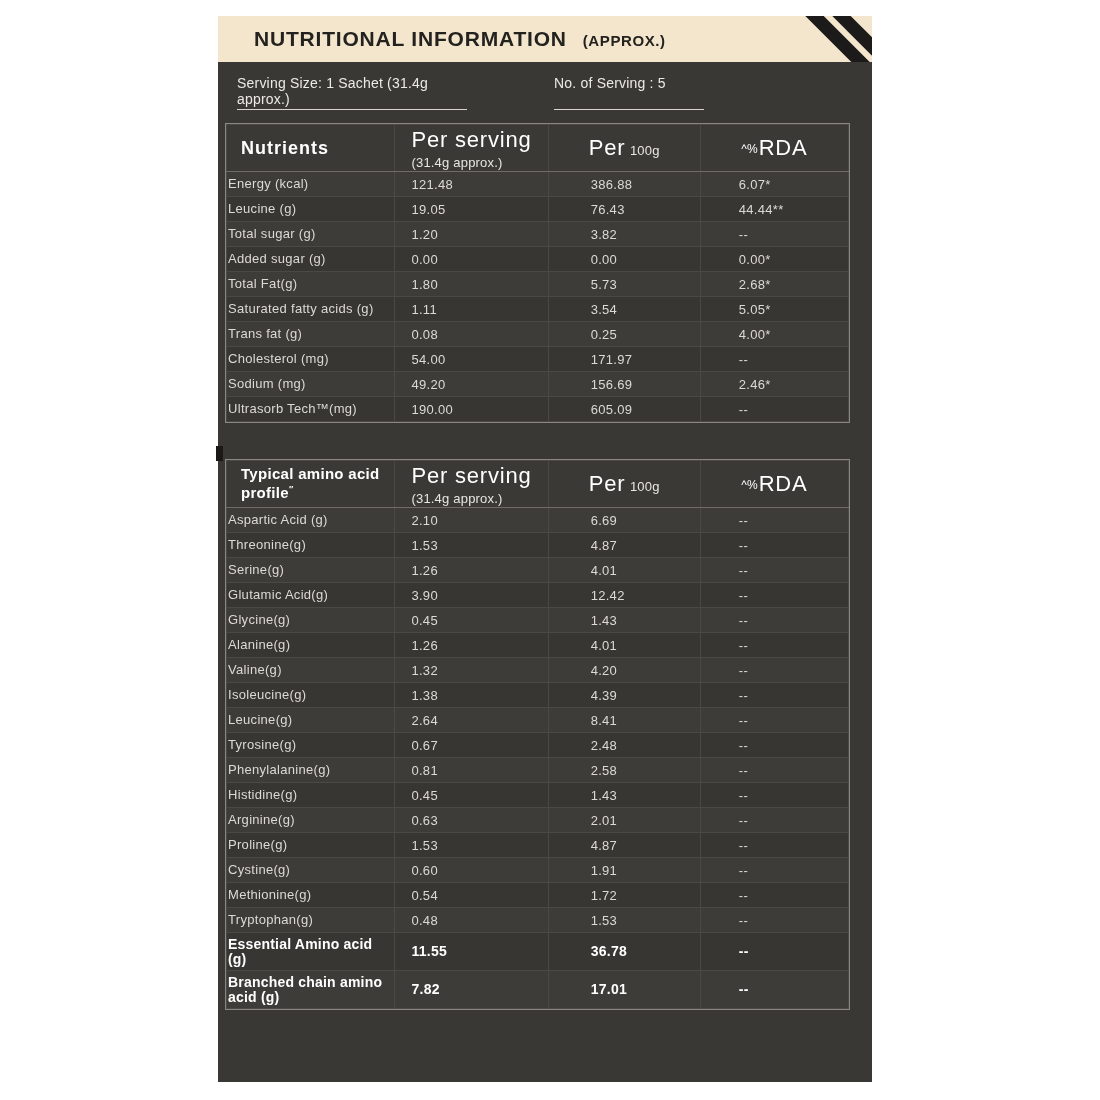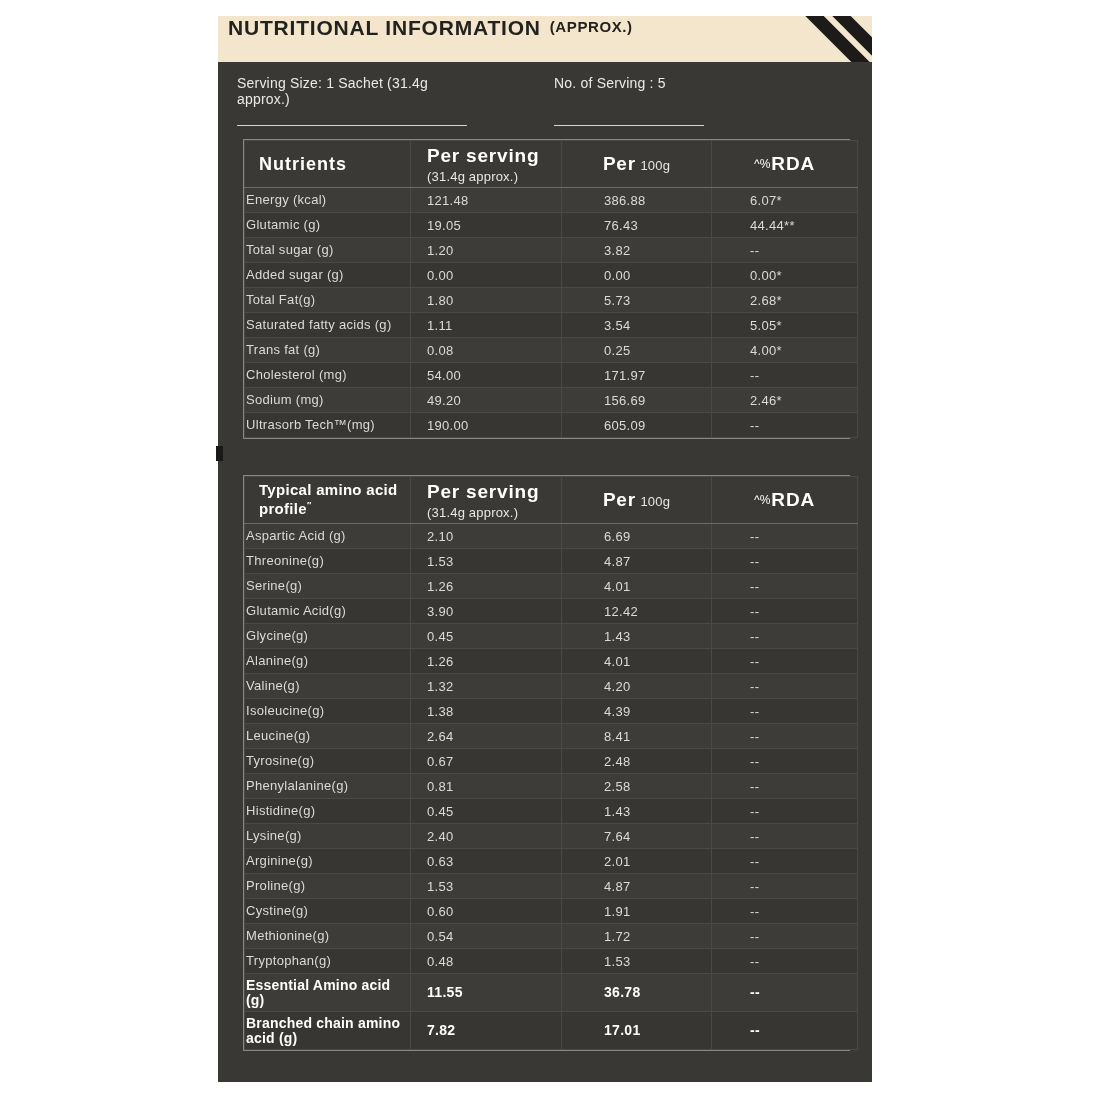--- a/index.html
+++ b/index.html
@@ -7,47 +7,47 @@
     width:1100px; height:1100px; background:#ffffff; overflow:hidden;
     font-family:"Liberation Sans", sans-serif; position:relative;
   }
   .panel {
     position:absolute; left:218px; top:16px; width:654px; height:1066px;
     background:#3a3835;
   }
   
   .banner {
     position:relative; height:46px; background:#f3e6cd; overflow:hidden;
-    display:flex; align-items:flex-start; padding-left:10px; box-sizing:border-box;
+    display:flex; align-items:center; padding-left:36px; box-sizing:border-box;
     color:#23221f;
   }
   .banner-title { font-size:21px; font-weight:bold; letter-spacing:0.8px; }
-  .banner-suffix { font-size:15px; font-weight:bold; letter-spacing:0.6px; margin-left:9px; padding-top:2px; }
+  .banner-suffix { font-size:15px; font-weight:bold; letter-spacing:0.6px; margin-left:16px; padding-top:2px; }
   .stripe {
     position:absolute; width:13px; height:100px; background:#1c1b1a;
     transform:rotate(-45deg); top:-26px;
   }
   .stripe1 { right:0px; }
   .stripe2 { right:27px; }
   
   .serving-row { display:flex; padding:13px 0 0 19px; color:#eceae6; font-size:14px; letter-spacing:0.2px; }
-  .serving-size { display:inline-block; width:230px; padding-bottom:18px; border-bottom:1px solid #d8d5cf; }
+  .serving-size { display:inline-block; width:230px; padding-bottom:2px; border-bottom:1px solid #d8d5cf; }
   .serving-count { display:inline-block; width:150px; margin-left:87px; border-bottom:1px solid #d8d5cf; }
   
-  .table-wrap { margin:13px 22px 0 25px; border:1px solid #8a8783; }
+  .table-wrap { margin:13px 22px 0 7px; border:1px solid #8a8783; }
   .table-wrap.second { margin-top:36px; }
   table { width:100%; border-collapse:collapse; table-layout:fixed; }
   col.w1 { width:166px; } col.w2 { width:151px; } col.w3 { width:150px; } col.w4 { width:146px; }
   th, td { border:1px solid #4b4946; box-sizing:border-box; }
   thead th { border-bottom:1px solid #6f6c68; background:#3b3936; color:#ffffff; height:47px; vertical-align:middle; }
   th.c1 { text-align:left; padding-left:14px; font-size:18px; letter-spacing:1px; font-weight:bold; }
   th.c1.small { font-size:15px; letter-spacing:0.3px; line-height:1.25; }
   th.c2 { text-align:left; padding-left:16px; }
   th.c3, th.c4 { text-align:center; }
-  .h-main { font-size:19px; font-weight:bold; letter-spacing:0.8px; }
+  .h-main { font-size:22px; font-weight:normal; letter-spacing:0.8px; }
   .h-sub  { font-size:13px; font-weight:normal; color:#e8e6e2; letter-spacing:0.2px; }
   th.c2 .h-sub { display:block; margin-top:2px; }
   .h-pre  { font-size:12px; font-weight:normal; vertical-align:2px; margin-right:1px; }
   .hdr-sup { font-size:9px; vertical-align:super; }
   tbody td { height:25px; color:#dcdad6; font-size:13px; letter-spacing:0.3px; vertical-align:middle; padding-top:1px; padding-bottom:1px; }
   tbody tr:nth-child(odd)  { background:#3e3c39; }
   tbody tr:nth-child(even) { background:#383633; }
   td.c1 { padding-right:8px; line-height:1.2; }
   td.c2 { padding-left:16px; }
   td.c3 { padding-left:42px; }
@@ -100,21 +100,21 @@
       <tbody>
 
           <tr>
             <td class="c1">Energy (kcal)</td>
             <td class="c2">121.48</td>
             <td class="c3">386.88</td>
             <td class="c4">6.07*</td>
           </tr>
 
           <tr>
-            <td class="c1">Glutamic (g)</td>
+            <td class="c1">Leucine (g)</td>
             <td class="c2">19.05</td>
             <td class="c3">76.43</td>
             <td class="c4">44.44**</td>
           </tr>
 
 
           <tr>
             <td class="c1">Total sugar (g)</td>
             <td class="c2">1.20</td>
             <td class="c3">3.82</td>
@@ -279,26 +279,20 @@
             <td class="c4">--</td>
           </tr>
 
           <tr>
             <td class="c1">Histidine(g)</td>
             <td class="c2">0.45</td>
             <td class="c3">1.43</td>
             <td class="c4">--</td>
           </tr>
 
-          <tr>
-            <td class="c1">Lysine(g)</td>
-            <td class="c2">2.40</td>
-            <td class="c3">7.64</td>
-            <td class="c4">--</td>
-          </tr>
 
           <tr>
             <td class="c1">Arginine(g)</td>
             <td class="c2">0.63</td>
             <td class="c3">2.01</td>
             <td class="c4">--</td>
           </tr>
 
           <tr>
             <td class="c1">Proline(g)</td>

